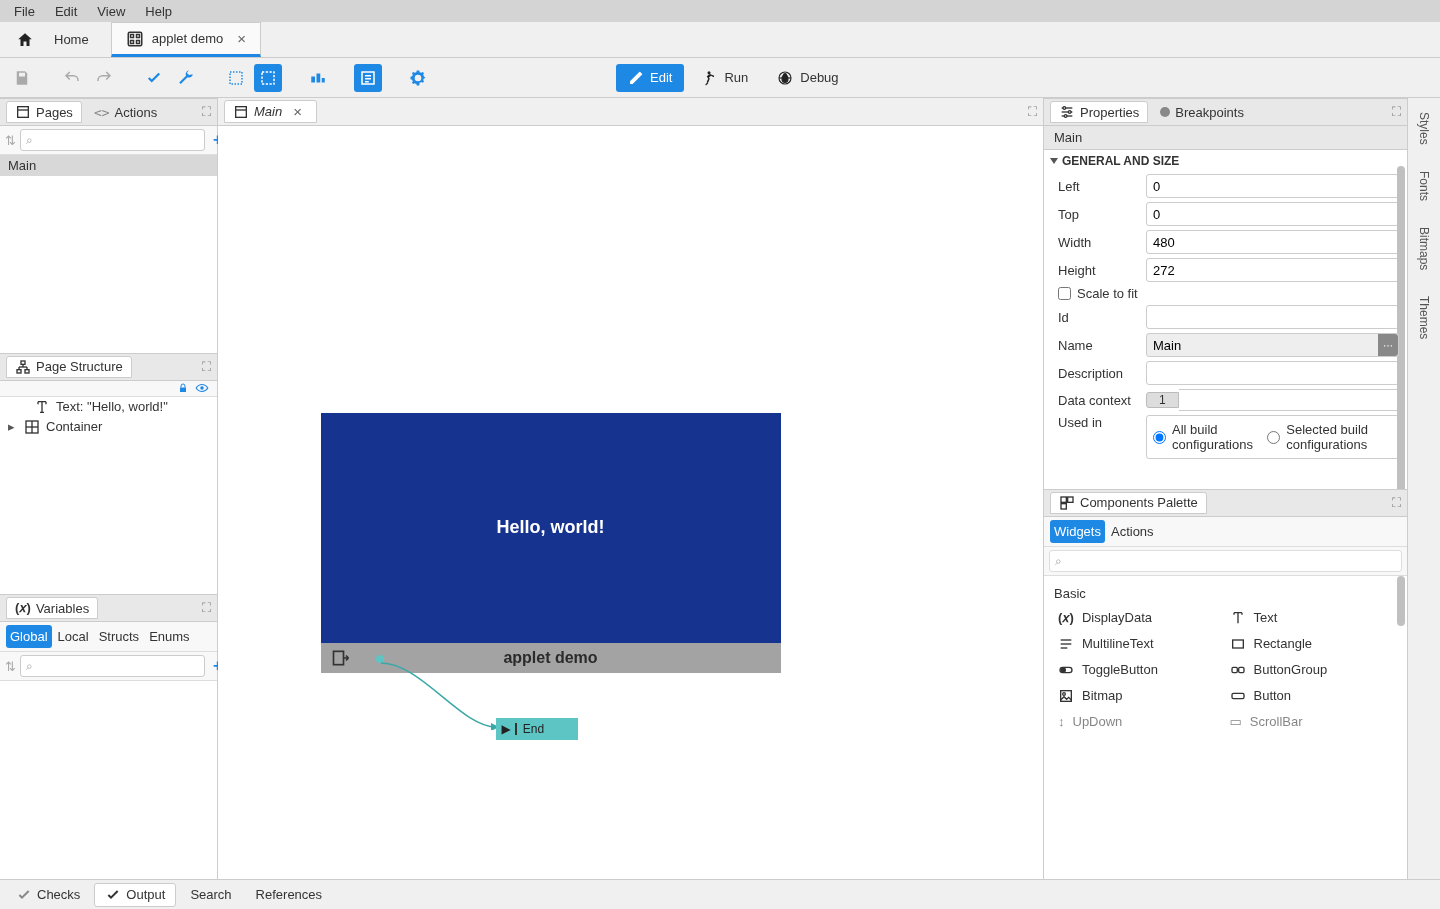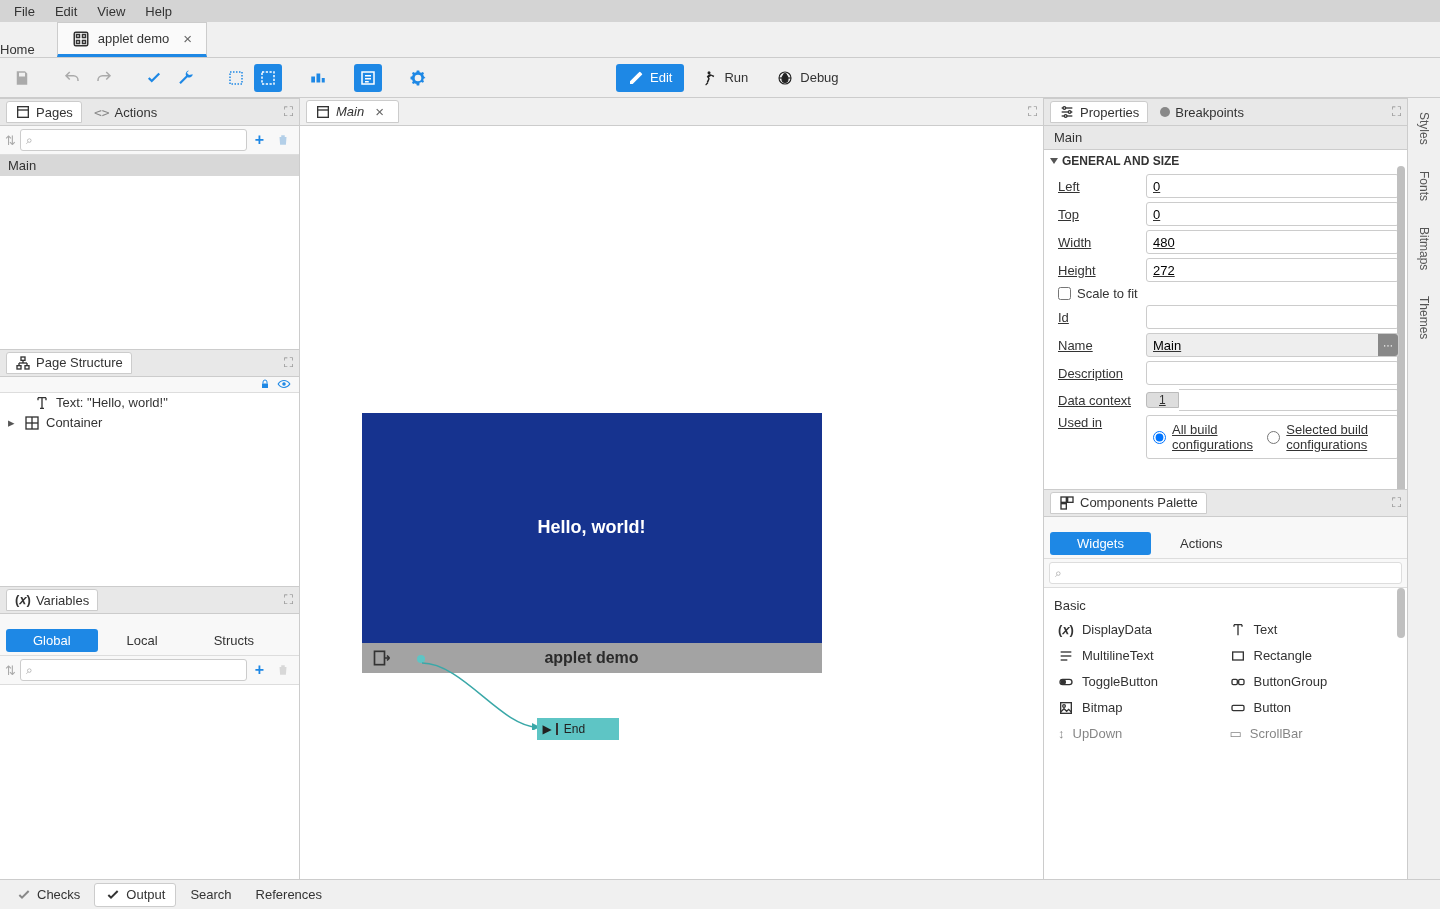--- a/index.html
+++ b/index.html
@@ -1,65 +1,65 @@
 <!DOCTYPE html>
 <html><head>
 <meta charset="utf-8">
 <style>
 * { box-sizing: border-box; margin: 0; padding: 0; }
 body { font-family: -apple-system, BlinkMacSystemFont, "Segoe UI", Arial, sans-serif; font-size: 13px; color: #333; background: #f0f0f0; width: 1440px; height: 909px; overflow: hidden; display: flex; flex-direction: column; }
 .menubar { height: 22px; background: #d4d4d4; display: flex; align-items: center; padding: 0 6px; gap: 4px; }
 .menubar span { padding: 1px 8px; cursor: default; }
 .tabbar { height: 36px; background: #f0f0f0; display: flex; align-items: stretch; border-bottom: 1px solid #ccc; }
-.tab-home { display: flex; align-items: center; gap: 20px; padding: 0 22px 0 0; cursor: pointer; flex-direction: column; }
+.tab-home { display: flex; align-items: center; gap: 20px; padding: 0 22px 0 16px; cursor: pointer; }
 .tab-applet { display: flex; align-items: center; gap: 8px; padding: 0 8px 0 14px; background: #fafafa; border-top: 1px solid #ccc; border-left: 1px solid #ccc; border-right: 1px solid #ccc; border-bottom: 3px solid #1e88e5; position: relative; }
 .tab-close { font-size: 15px; color: #666; padding: 0 6px; cursor: pointer; }
 .toolbar { height: 40px; background: #f0f0f0; display: flex; align-items: center; padding: 0 8px; gap: 4px; border-bottom: 1px solid #ccc; }
 .tbtn { width: 28px; height: 28px; display: flex; align-items: center; justify-content: center; border-radius: 3px; }
 .sep { width: 14px; }
 .mode-group { display: flex; align-items: center; gap: 4px; margin-left: 180px; }
 .mode-btn { display: flex; align-items: center; gap: 6px; padding: 6px 12px; border-radius: 3px; }
 .mode-edit { background: #1e88e5; color: #fff; }
 .main-area { flex: 1; display: flex; min-height: 0; }
-.left-col { width: 300px; background: #f0f0f0; display: flex; flex-direction: column; border-right: 1px solid #ccc; }
+.left-col { width: 218px; background: #f0f0f0; display: flex; flex-direction: column; border-right: 1px solid #ccc; }
 .panel-header { height: 28px; display: flex; align-items: center; background: #e8e8e8; border-top: 1px solid #ccc; border-bottom: 1px solid #ccc; padding: 0 6px; gap: 4px; }
 .panel-header .ptitle { display: flex; align-items: center; gap: 5px; padding: 2px 8px; }
 .panel-header .ptitle.active { background: #fff; border: 1px solid #ccc; border-radius: 3px 3px 0 0; }
 .expand-icon { margin-left: auto; color: #888; }
 .search-row { display: flex; align-items: center; padding: 3px 5px; gap: 4px; background: #f8f8f8; border-bottom: 1px solid #ddd; }
 .search-row .sort { color: #aaa; }
 .search-input { flex: 1; height: 22px; border: 1px solid #ccc; border-radius: 3px; padding: 0 6px 0 22px; background: #fff; font-size: 12px; }
 .search-wrap { position: relative; flex: 1; display: flex; }
 .search-wrap .mag { position: absolute; left: 6px; top: 4px; color: #aaa; font-size: 12px; }
 .add-btn { color: #1e88e5; font-weight: bold; padding: 0 4px; font-size: 16px; }
 .del-btn { color: #b3cfe8; padding: 0 4px; font-size: 14px; }
 .list-area { flex: 1; overflow: auto; background: #fff; }
 .list-row { padding: 3px 8px; background: #d8d8d8; }
 .tree-row { padding: 2px 8px 2px 18px; display: flex; align-items: center; gap: 6px; font-size: 13px; }
 .tree-row .caret { width: 10px; color: #555; }
 .var-tabs { display: flex; gap: 2px; padding: 3px 6px; background: #f8f8f8; border-bottom: 1px solid #ddd; }
-.var-tab { padding: 4px 27px; border-radius: 3px; font-size: 13px; cursor: pointer; margin-top: 12px; }
+.var-tab { padding: 4px 4px; border-radius: 3px; font-size: 13px; cursor: pointer; }
 .var-tab.active { background: #1e88e5; color: #fff; }
 .center-col { flex: 1; display: flex; flex-direction: column; background: #f0f0f0; }
 .center-tabs { height: 28px; display: flex; align-items: center; border-bottom: 1px solid #ccc; padding: 0 6px; }
 .center-tab { display: flex; align-items: center; gap: 5px; padding: 2px 8px; background: #fff; border: 1px solid #ccc; border-radius: 3px 3px 0 0; font-style: italic; }
 .canvas-wrap { flex: 1; display: flex; align-items: center; justify-content: center; background: #fff; position: relative; }
 .canvas-scroll { width: 620px; height: 620px; position: relative; }
 .page-rect { position: absolute; left: 0; top: 220px; width: 460px; height: 230px; background: #16338f; display: flex; align-items: center; justify-content: center; }
 .page-text { color: #fff; font-size: 18px; font-weight: bold; font-family: Arial; }
 .page-footer { position: absolute; left: 0; top: 450px; width: 460px; height: 30px; background: #a3a3a3; display: flex; align-items: center; justify-content: center; color: #2b2b2b; font-size: 16px; font-weight: bold; }
 .exit-icon { position: absolute; left: 10px; top: 455px; width: 20px; height: 20px; }
 .flow-dot { position: absolute; left: 55px; top: 462px; width: 8px; height: 8px; background: #5ec5c5; border-radius: 50%; }
 .end-block { position: absolute; left: 175px; top: 525px; width: 82px; height: 22px; background: #5ec5c5; display: flex; align-items: center; padding: 0 6px; gap: 4px; font-size: 12px; color: #222; }
 .flow-line { position: absolute; left: 60px; top: 467px; width: 118px; height: 70px; pointer-events: none; }
 .right-col { width: 364px; background: #84cc16; display: flex; flex-direction: column; border-left: 1px solid #ccc; }
 .prop-body { flex: 1; overflow: auto; background: #fff; }
 .prop-context { background: #e8e8e8; padding: 4px 10px; font-size: 13px; border-bottom: 1px solid #ccc; }
 .prop-section { display: flex; align-items: center; gap: 4px; padding: 4px 6px; font-weight: bold; font-size: 12px; }
-.prop-row { display: flex; align-items: center; padding: 2px 8px 2px 14px; gap: 6px; text-decoration: underline; }
+.prop-row { display: flex; align-items: center; padding: 2px 8px 2px 14px; gap: 6px; }
 .prop-label { width: 82px; font-size: 13px; }
 .prop-input { flex: 1; height: 24px; border: 1px solid #ccc; border-radius: 3px; padding: 0 6px; background: #fff; font-size: 13px; }
 .prop-input.ro { background: #eee; }
 .prop-check-row { display: flex; align-items: center; gap: 6px; padding: 2px 8px 2px 14px; font-size: 13px; }
 .radio-group { display: flex; flex-direction: row; gap: 14px; padding: 4px 0; }
 .radio-row { display: flex; align-items: center; gap: 6px; font-size: 13px; }
 .comp-body { background: #fff; display: flex; flex-direction: column; min-height: 0; }
 .comp-tabs { display: flex; gap: 2px; padding: 3px 6px; background: #f8f8f8; border-bottom: 1px solid #ddd; }
 .comp-grid { flex: 1; overflow: auto; padding: 6px 10px; }
 .comp-cat { font-size: 13px; padding: 4px 0; }

